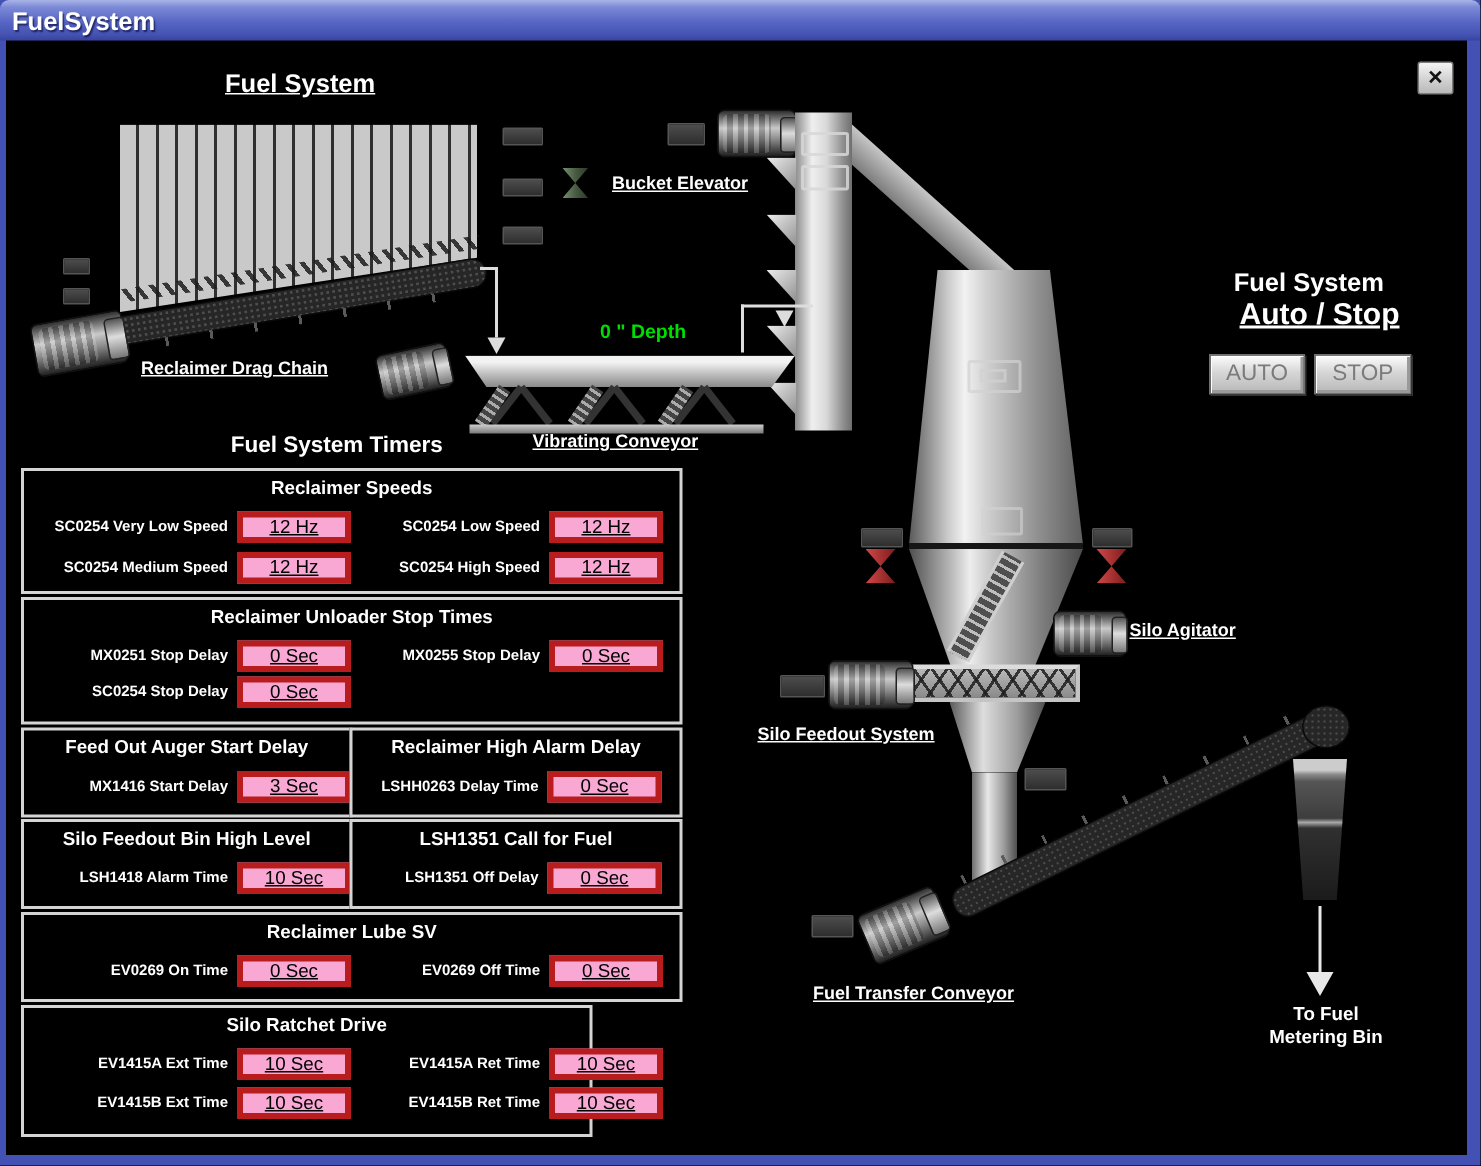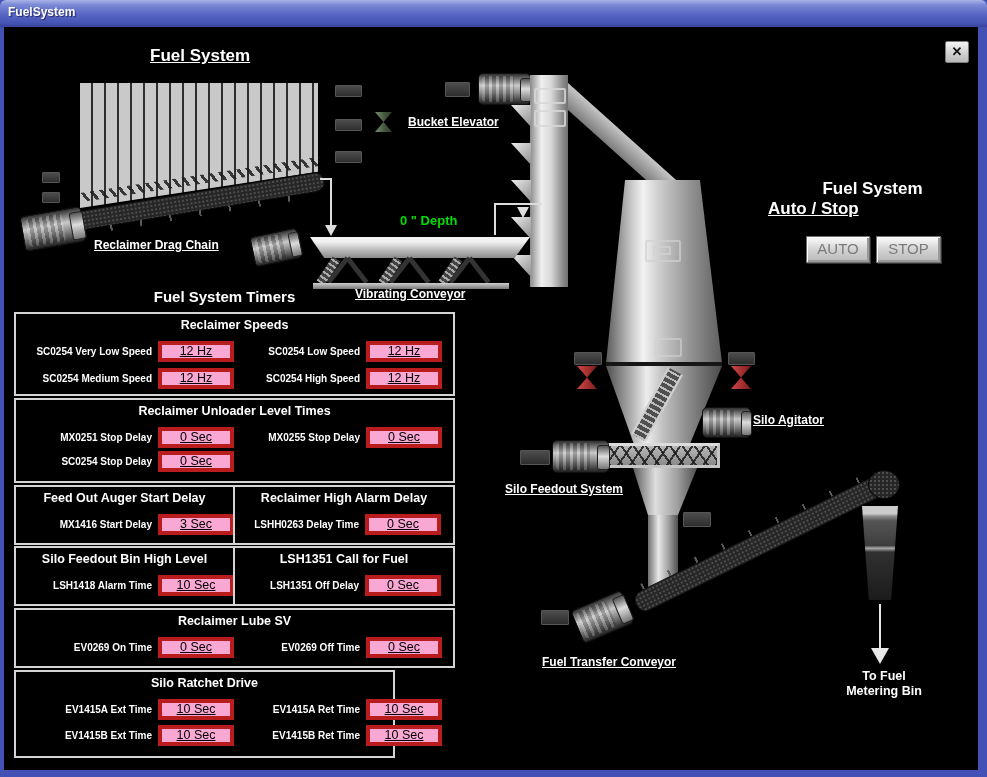--- a/index.html
+++ b/index.html
@@ -1,20 +1,20 @@
 <!DOCTYPE html>
 <html><head>
 <meta charset="utf-8">
 <style>
   html,body{margin:0;padding:0;background:#1a1a1a;}
   .window{position:relative;width:987px;height:777px;background:#4351b5;font-family:"Liberation Sans",sans-serif;overflow:hidden;}
   .titlebar{position:absolute;left:0;top:0;width:987px;height:27px;
     background:linear-gradient(180deg,#a9b4e6 0%,#7b89d6 18%,#5765c4 55%,#4553b2 85%,#36439f 100%);
     border-radius:6px 6px 0 0;}
-  .titlebar .ttext{position:absolute;left:8px;top:5px;color:#fff;font-size:12px;font-weight:bold;
+  .titlebar .ttext{position:absolute;left:8px;top:5px;color:#fff;font-size:17px;font-weight:bold;
     text-shadow:1px 1px 1px rgba(0,0,40,.6);}
   .client{position:absolute;left:4px;top:27px;width:974px;height:743px;background:#000;}
   .abs{position:absolute;}
   .ulabel{position:absolute;color:#fff;font-size:12px;font-weight:bold;text-decoration:underline;white-space:nowrap;cursor:pointer;}
   .btext{position:absolute;color:#fff;font-weight:bold;white-space:nowrap;}
 
   
   .closebtn{position:absolute;left:941px;top:14px;width:22px;height:20px;
     background:linear-gradient(180deg,#f4f4f4,#cfcfcf 60%,#b9b9b9);border:1px solid #7d7d7d;border-radius:2px;
     color:#111;font-size:13px;font-weight:bold;text-align:center;line-height:19px;cursor:pointer;}
@@ -183,21 +183,21 @@
       background:linear-gradient(180deg,#cccccc 0 8%,#8a8a8a 11%,#555 16%,#3d3d3d 42%,#a8a8a8 45%,#303030 49%,#1b1b1b 100%);
       clip-path:polygon(0 0,100% 0,81% 100%,19% 100%);"></div>
     <div class="abs" style="left:875px;top:577px;width:2px;height:44px;background:#e8e8e8;"></div>
     <div class="abs" style="left:867px;top:621px;width:0;height:0;border-left:9px solid transparent;border-right:9px solid transparent;border-top:16px solid #e8e8e8;"></div>
     <div class="abs" style="left:810px;top:642px;width:140px;text-align:center;color:#fff;font-weight:bold;font-size:12.5px;line-height:15px;">
       <div>To Fuel</div>
       <div>Metering Bin</div>
     </div>
 
     <div class="btext" style="left:766px;top:152px;width:205px;text-align:center;font-size:17px;">Fuel System</div>
-    <div class="btext" style="left:764px;top:172px;width:205px;text-align:left;font-size:17px;text-decoration:underline;">Auto / Stop</div>
+    <div class="btext" style="left:724px;top:172px;width:205px;text-align:right;font-size:20px;text-decoration:underline;">Auto / Stop</div>
     <div class="hmibtn" style="left:802px;top:209px;width:62px;height:25px;line-height:24px;">AUTO</div>
     <div class="hmibtn" style="left:872px;top:209px;width:63px;height:25px;line-height:24px;">STOP</div>
 
     <div class="btext" style="left:0;top:261px;width:441px;text-align:center;font-size:15px;">Fuel System Timers</div>
 
     <div class="tbox" style="left:10px;top:285px;width:441px;height:84px;">
       <div class="hdr">Reclaimer Speeds</div>
       <div class="trow full">
         <span class="lbl">SC0254 Very Low Speed</span>
         <span class="val">12 Hz</span>
@@ -206,21 +206,21 @@
       </div>
       <div class="trow full" style="margin-top:3px;">
         <span class="lbl">SC0254 Medium Speed</span>
         <span class="val">12 Hz</span>
         <span class="lbl">SC0254 High Speed</span>
         <span class="val">12 Hz</span>
       </div>
     </div>
 
     <div class="tbox" style="left:10px;top:371px;width:441px;height:85px;">
-      <div class="hdr">Reclaimer Unloader Level Times</div>
+      <div class="hdr">Reclaimer Unloader Stop Times</div>
       <div class="trow full">
         <span class="lbl">MX0251 Stop Delay</span>
         <span class="val">0 Sec</span>
         <span class="lbl">MX0255 Stop Delay</span>
         <span class="val">0 Sec</span>
       </div>
       <div class="trow full" style="margin-top:0;">
         <span class="lbl">SC0254 Stop Delay</span>
         <span class="val">0 Sec</span>
       </div>

